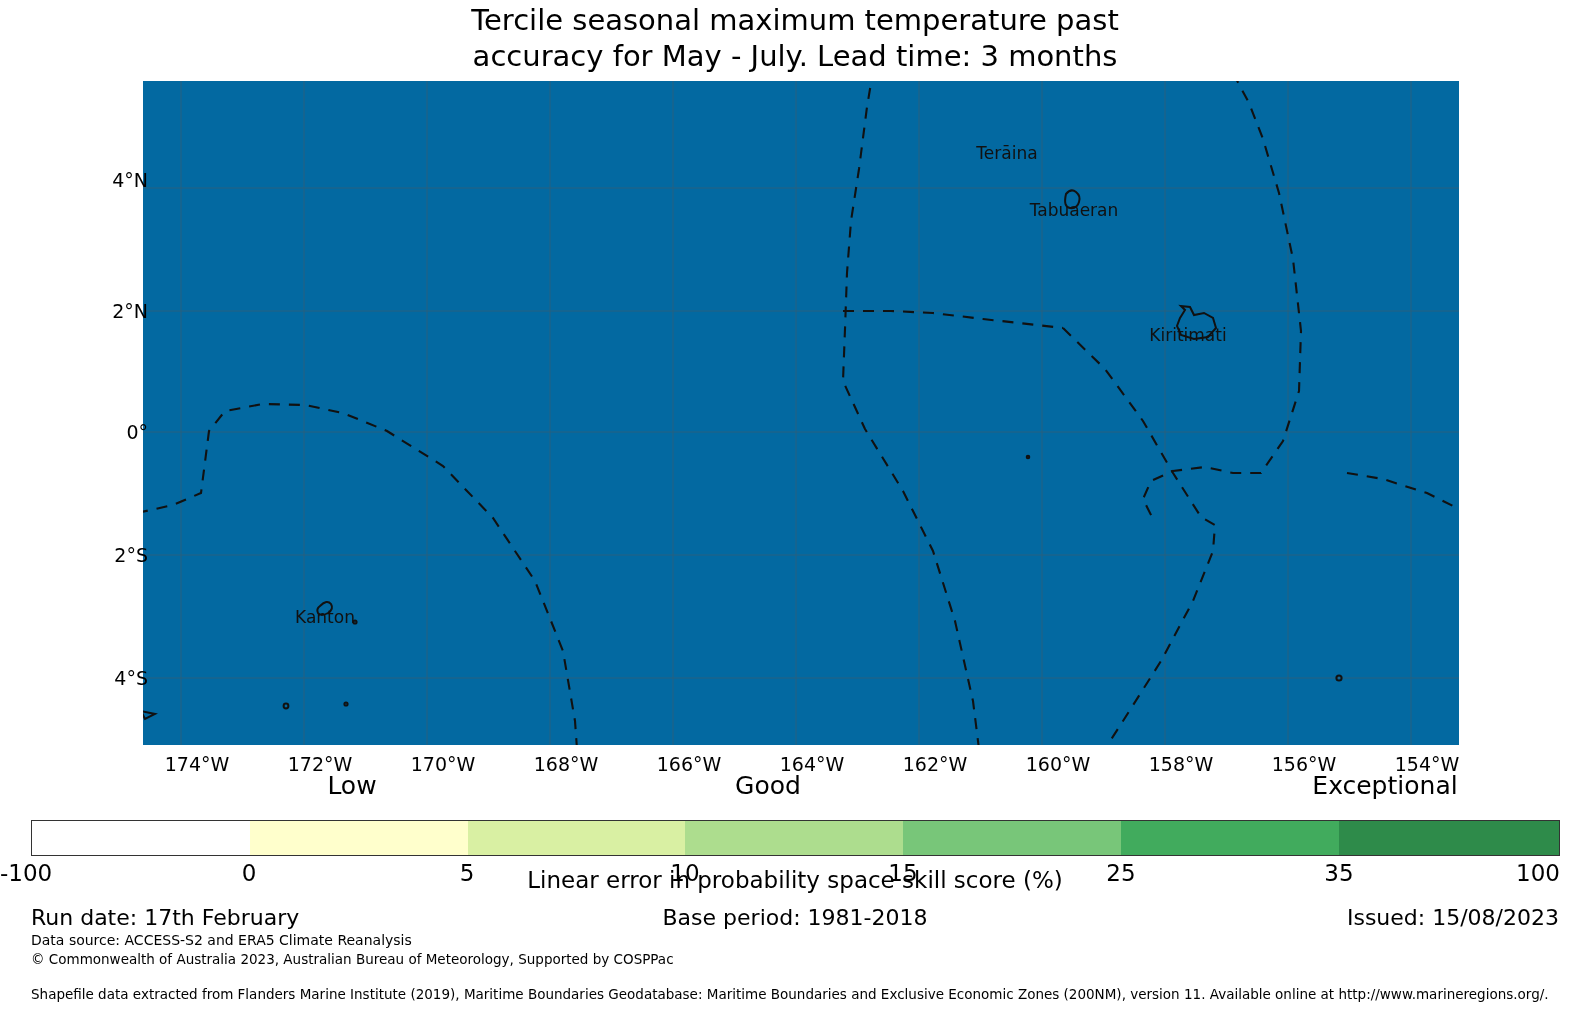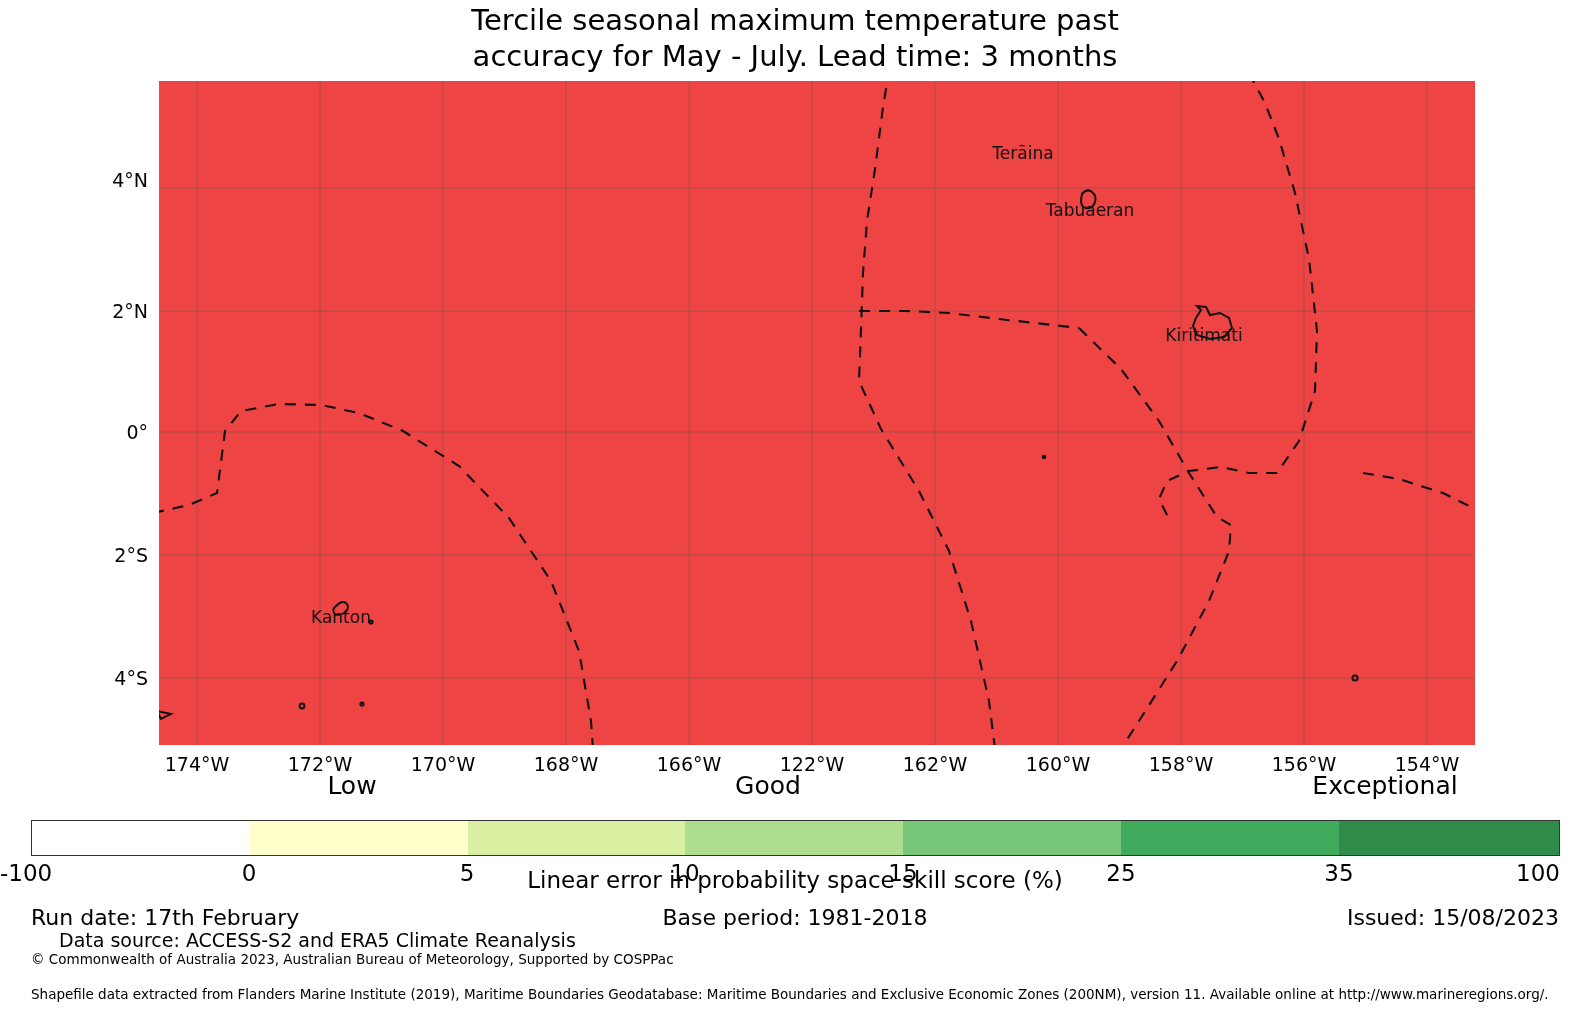--- a/index.html
+++ b/index.html
@@ -19,22 +19,22 @@
     text-align:center;
     font-size:29px;line-height:36px;
     font-family:"DejaVu Sans", sans-serif;
     font-weight:400;
     white-space:pre-line;
   }
 
   
   .plot{
     position:absolute;
-    left:159px;top:81px;width:1316px;height:664px;
-    background:#ef4444;
+    left:143px;top:81px;width:1316px;height:664px;
+    background:#0369a1;
     overflow:hidden;
     box-sizing:border-box;
   }
   .plot .mapsvg{position:absolute;left:0;top:0;width:1316px;height:664px;}
 
   .ytick{
     position:absolute;
     right:1442px;               
     width:120px;
     text-align:right;
@@ -76,21 +76,21 @@
     top:772px;
     font-size:25px;line-height:28px;white-space:nowrap;
   }
   .cblabel{
     position:absolute;left:0;top:866px;width:1590px;
     text-align:center;font-size:23px;line-height:28px;
   }
 
   
   .foot{position:absolute;font-size:22px;line-height:24px;white-space:nowrap;}
-  .foot.small{font-size:19px;line-height:21px;margin-left:28px;}
+  .foot.small{font-size:14px;line-height:21px;}
   .foot.tiny{font-size:13.5px;line-height:19px;}
   .run-date{left:31px;top:906px;}
   .data-source{left:31px;top:930px;}
   .copyright{left:31px;top:950px;}
   .base-period{left:0;top:906px;width:1590px;text-align:center;}
   .issued{right:31px;top:906px;text-align:center;}
   .shapefile{left:31px;top:985px;}
 </style>
 </head>
 <body>
@@ -168,21 +168,21 @@
   <div class="ytick" style="top:311px">2°N</div>
   <div class="ytick" style="top:432px">0°</div>
   <div class="ytick" style="top:555px">2°S</div>
   <div class="ytick" style="top:678px">4°S</div>
 
   <div class="xtick" style="left:197px">174°W</div>
   <div class="xtick" style="left:320px">172°W</div>
   <div class="xtick" style="left:443px">170°W</div>
   <div class="xtick" style="left:566px">168°W</div>
   <div class="xtick" style="left:689px">166°W</div>
-  <div class="xtick" style="left:812px">122°W</div>
+  <div class="xtick" style="left:812px">164°W</div>
   <div class="xtick" style="left:935px">162°W</div>
   <div class="xtick" style="left:1058px">160°W</div>
   <div class="xtick" style="left:1181px">158°W</div>
   <div class="xtick" style="left:1304px">156°W</div>
   <div class="xtick" style="left:1427px">154°W</div>
 
   <div class="cbqual" style="left:352px">Low</div>
   <div class="cbqual" style="left:768px">Good</div>
   <div class="cbqual" style="left:1385px">Exceptional</div>
 

